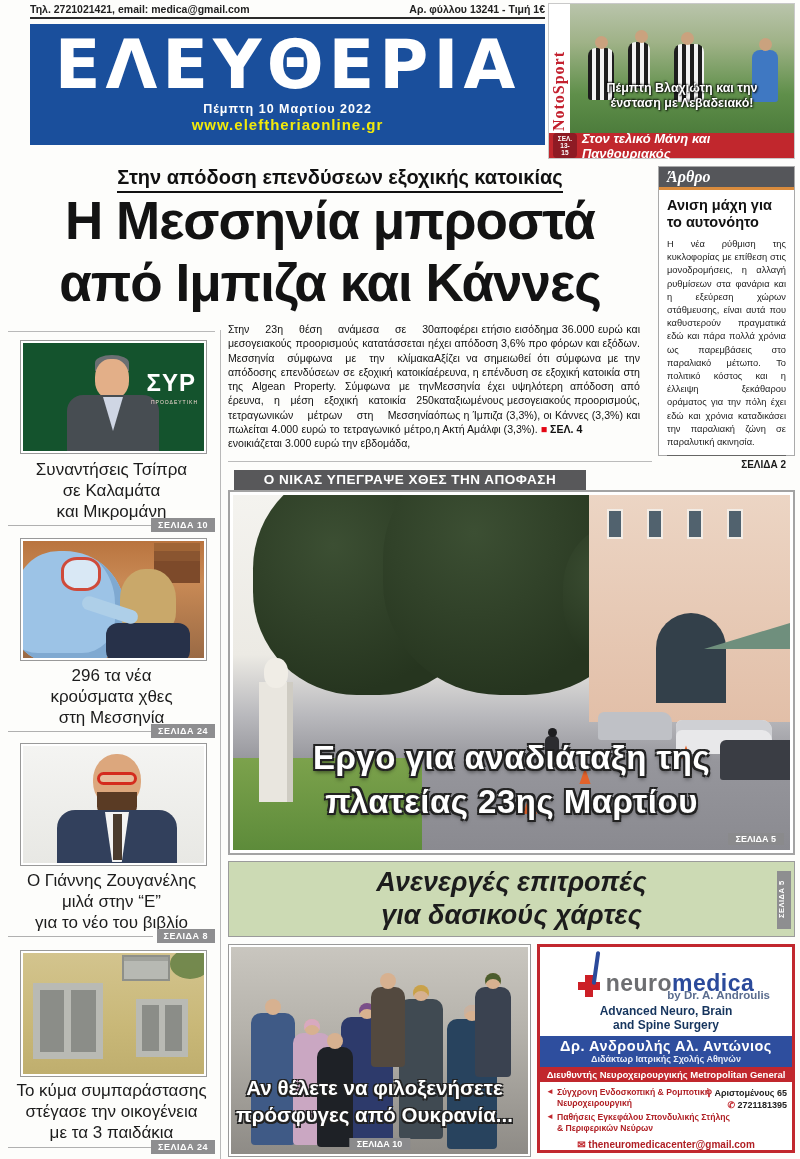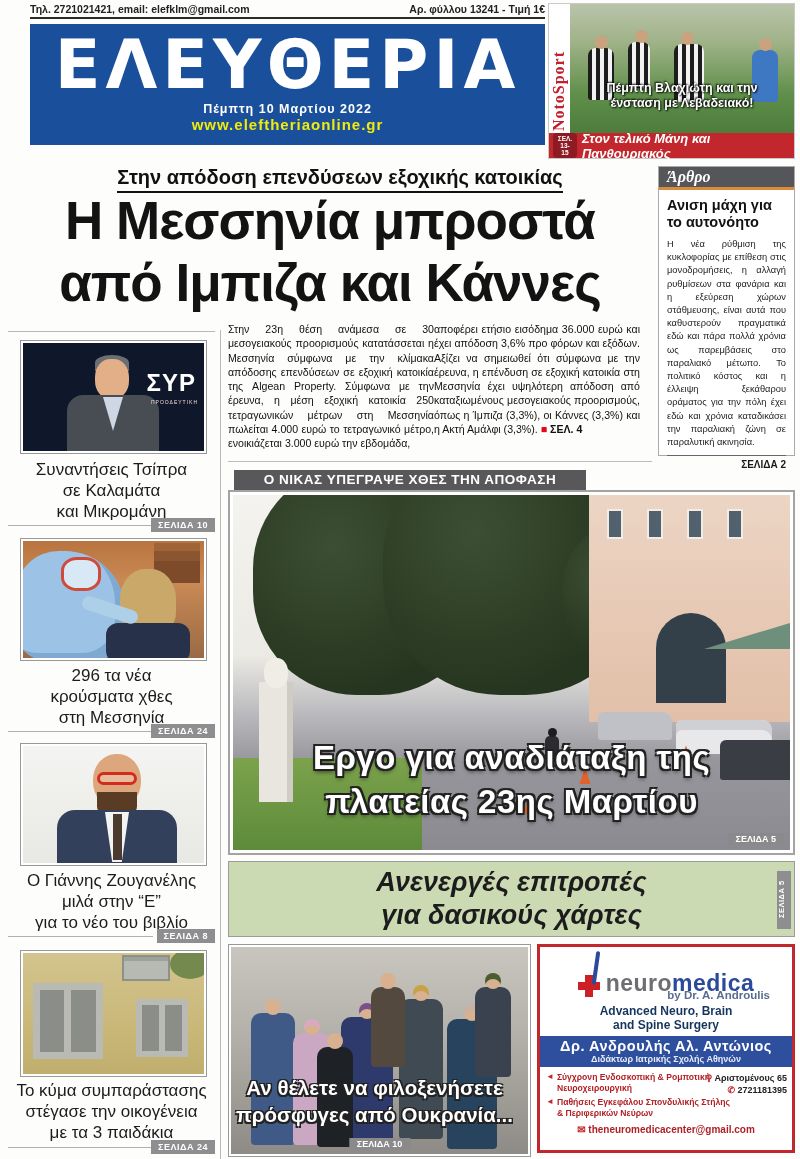--- a/index.html
+++ b/index.html
@@ -69,21 +69,21 @@
   .sb-photo { left:20px; width:187px; background:#fff; border:1px solid #999; padding:2px; }
   .sb-photo-inner { position:relative; width:100%; height:100%; overflow:hidden; }
   .sb-caption { left:8px; width:207px; text-align:center; font-size:17px; line-height:21px; color:#1c1c1c;
                 white-space:pre-line; }
   .sb-badgerow { left:8px; width:207px; height:15px; }
   .sb-badgerow .line { position:absolute; left:0; right:62px; top:7px; border-top:1px solid #b0b0b0; }
   .badge { position:absolute; right:0; top:0; background:#8e8e90; color:#fff; font-size:9px; font-weight:700;
            padding:2px 7px 2px 7px; letter-spacing:0.5px;}
 
   
-  .ph-tsipras { background:#0f172a; }
+  .ph-tsipras { background:#14532d; }
   .ts-head { position:absolute; left:72px; top:16px; width:34px; height:40px; border-radius:45%; background:#e3af88;}
   .ts-hair { position:absolute; left:72px; top:12px; width:34px; height:16px; border-radius:50% 50% 0 0; background:#6b6f72;}
   .ts-suit { position:absolute; left:44px; top:52px; width:92px; height:56px; border-radius:16px 16px 0 0; background:#474d52;}
   .ts-shirt { position:absolute; left:80px; top:54px; width:20px; height:34px; background:#cfd6e4;
               clip-path:polygon(0 0,100% 0,50% 100%);}
   .ts-logo { position:absolute; right:8px; top:26px; color:#fff; font-weight:700; font-size:24px; letter-spacing:1px;}
   .ts-logo-sub { position:absolute; right:6px; top:56px; color:#f3d9d2; font-size:5px; letter-spacing:1px;}
 
   .ph-covid { background:linear-gradient(180deg,#b9743f 0%,#c98a55 35%,#9a6a45 100%); }
   .cv-shelf { position:absolute; right:4px; top:2px; width:46px; height:40px; background:#7d4a2a;
@@ -181,21 +181,21 @@
   .ad-contact .pin { color:#c1272d; font-weight:700; }
   .ad-email-row { text-align:center; font-size:10px; font-weight:700; color:#b01f24; padding:2px 0 16px;}
   .icon-glyph { color:#c1272d; }
 </style>
 </head>
 <body>
 
 <div class="page">
 
   <div class="abs topbar">
-    <span>Τηλ. 2721021421, email: elefklm@gmail.com</span>
+    <span>Τηλ. 2721021421, email: medica@gmail.com</span>
     <span>Αρ. φύλλου 13241 - Τιμή 1€</span>
   </div>
 
   <div class="abs masthead">
     <div class="mast-title">ΕΛΕΥΘΕΡΙΑ</div>
     <div class="mast-date">Πέμπτη 10 Μαρτίου 2022</div>
     <div class="mast-site">www.eleftheriaonline.gr</div>
   </div>
 
   <div class="abs notosport">
@@ -380,20 +380,21 @@
     </div>
     <div class="ad-by">by Dr. A. Androulis</div>
     <div class="ad-tagline">
       <div>Advanced Neuro, Brain</div>
       <div>and Spine Surgery</div>
     </div>
     <div class="ad-bluebar">
       <div class="ad-doctor">Δρ. Ανδρουλής Αλ. Αντώνιος</div>
       <div class="ad-doctor-sub">Διδάκτωρ Ιατρικής Σχολής Αθηνών</div>
     </div>
+    <div class="ad-redbar">Διευθυντής Νευροχειρουργικής Metropolitan General</div>
     <div class="ad-services">
       <div class="ad-svc">
         <span class="ad-bullet">◄</span>
         <span>Σύγχρονη Ενδοσκοπική &amp; Ρομποτική Νευροχειρουργική</span>
       </div>
       <div class="ad-svc" style="width:190px;">
         <span class="ad-bullet">◄</span>
         <span>Παθήσεις Εγκεφάλου Σπονδυλικής Στήλης &amp; Περιφερικών Νεύρων</span>
       </div>
       <div class="ad-contact">

